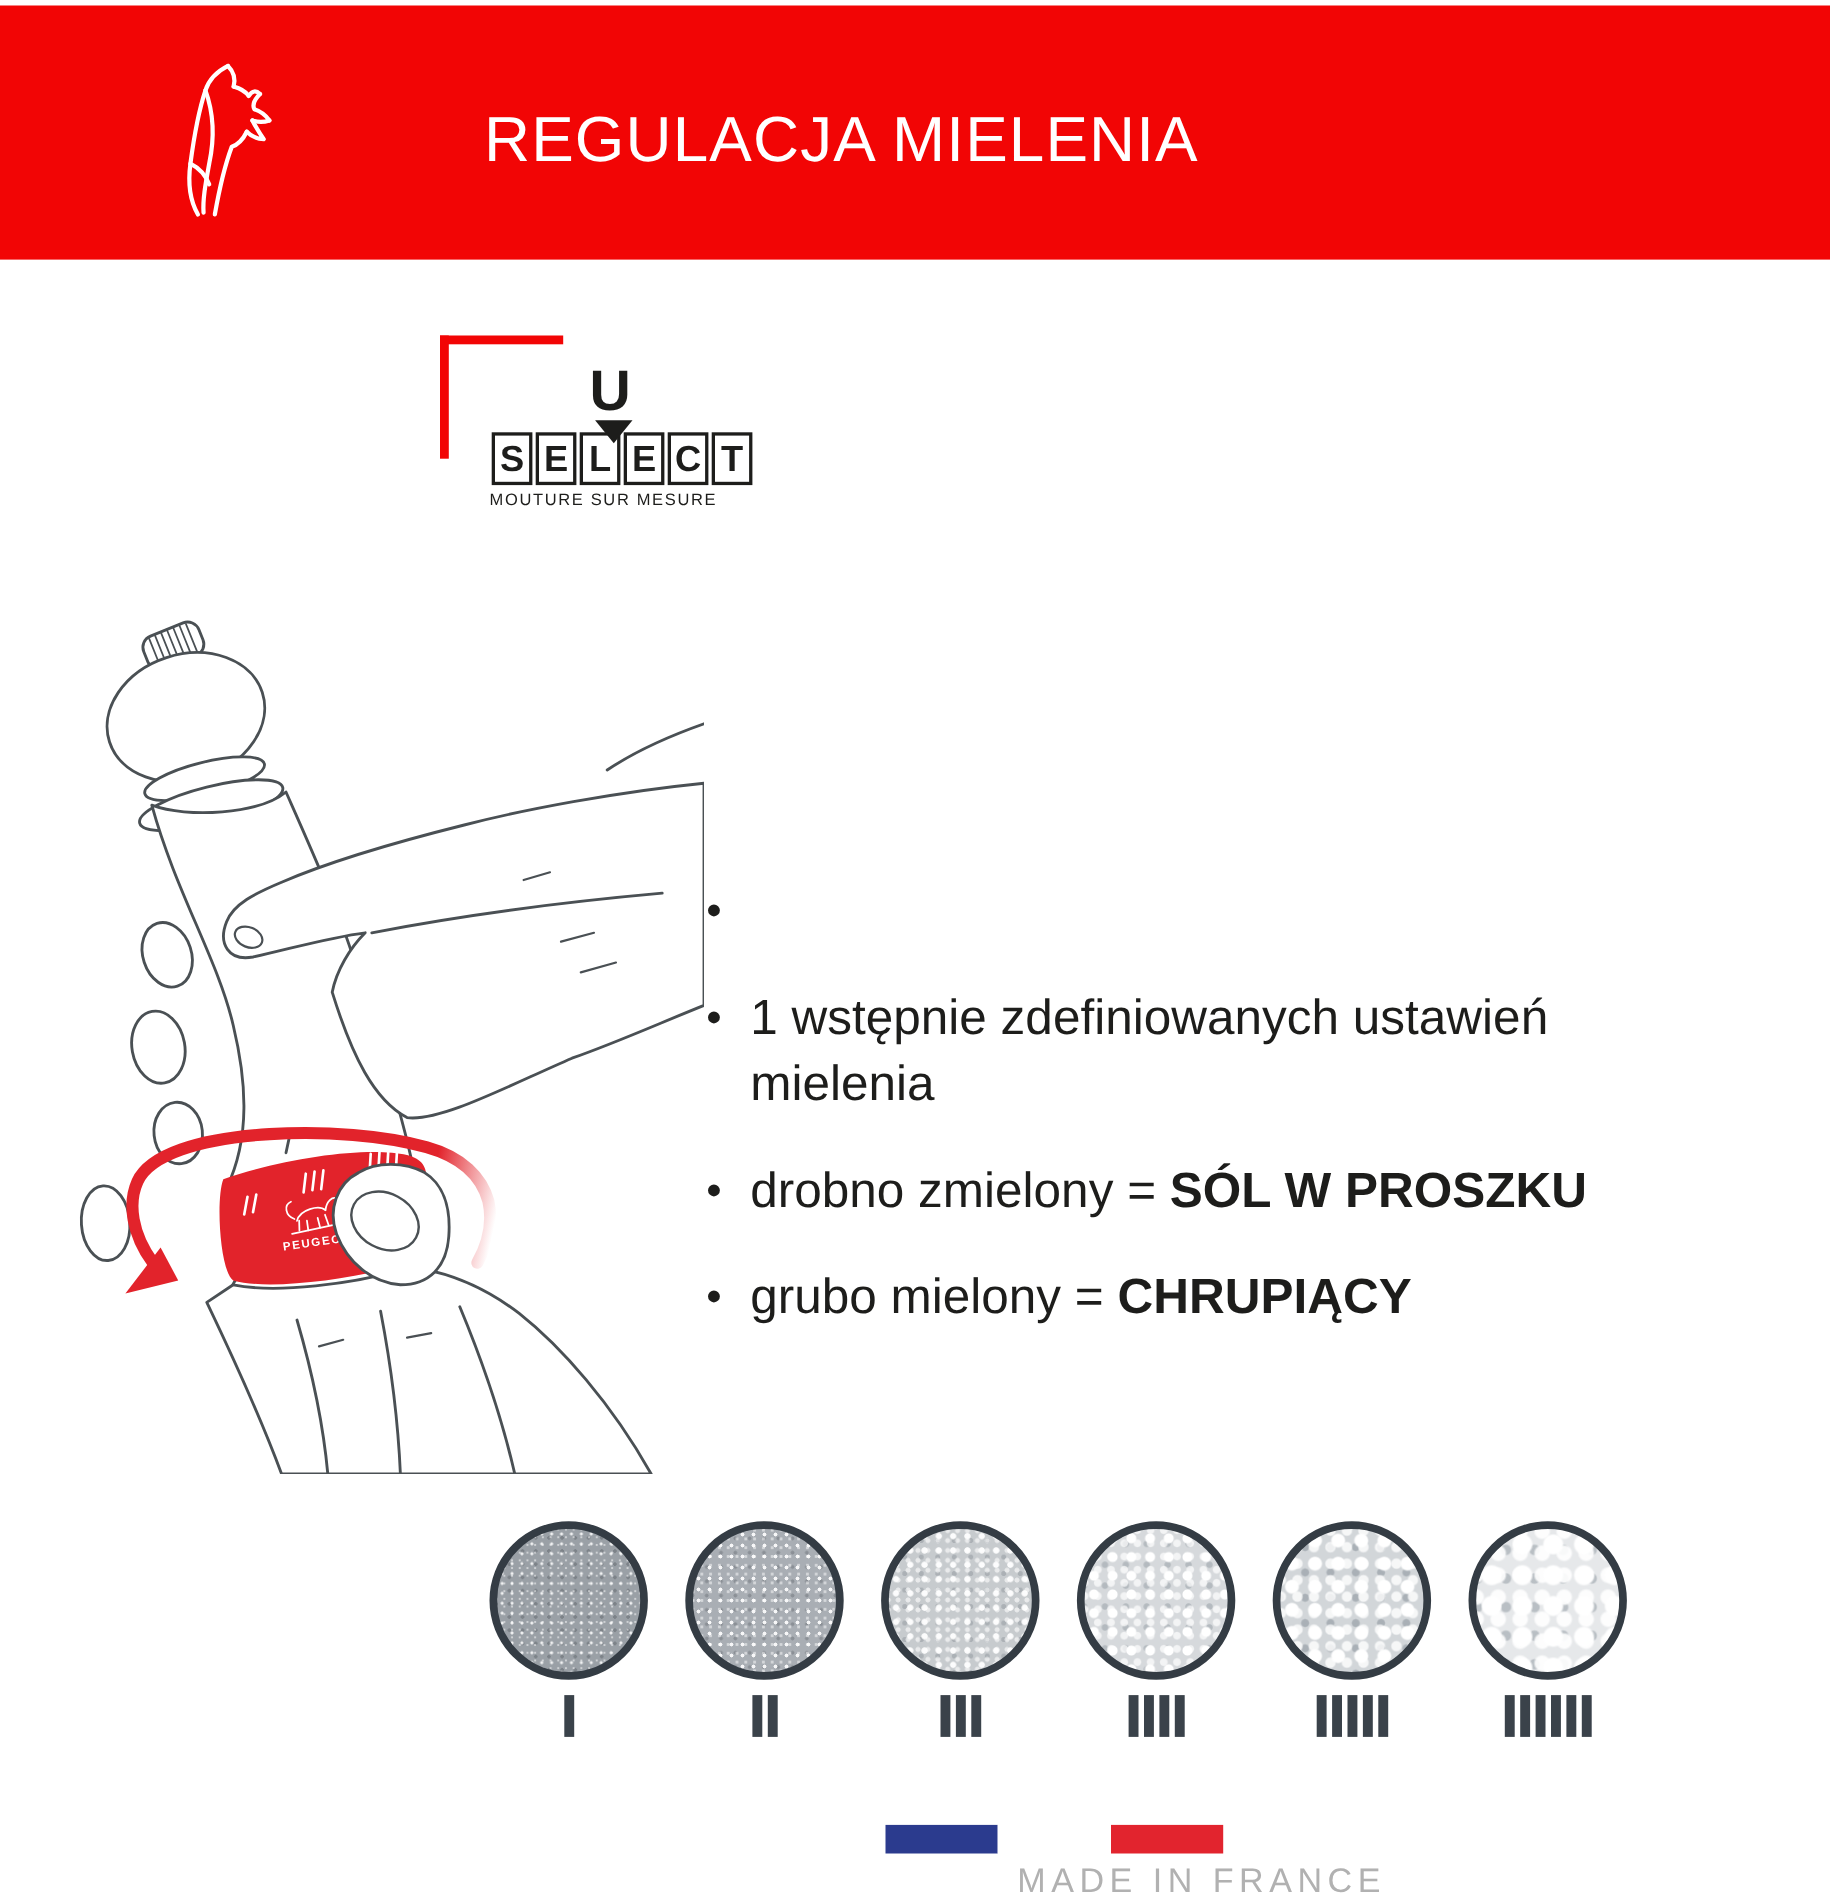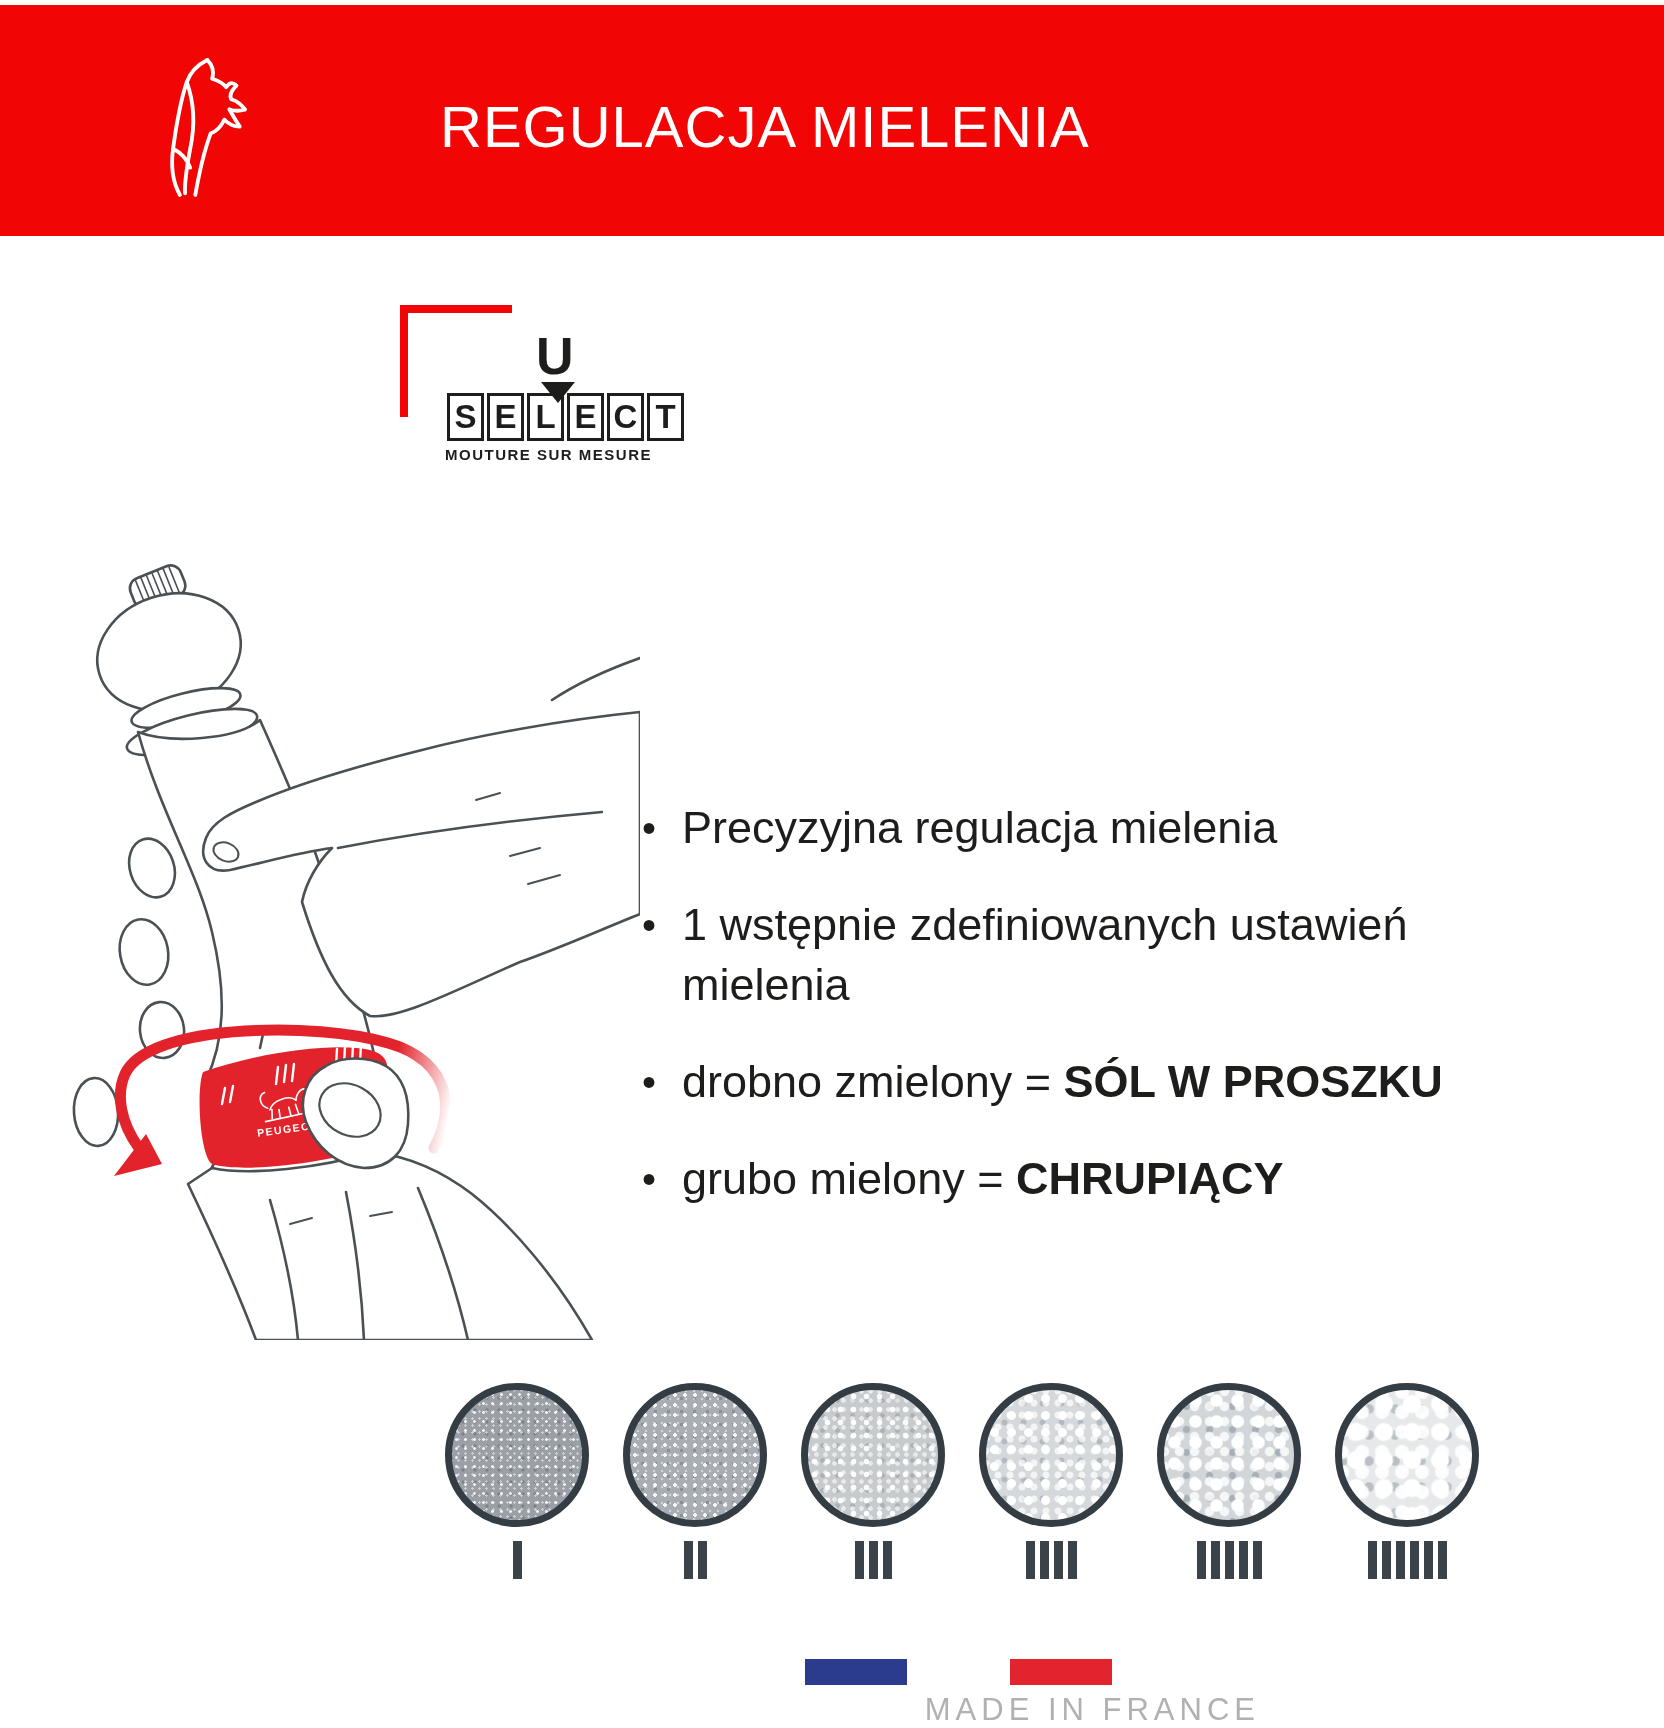--- a/index.html
+++ b/index.html
@@ -16,21 +16,21 @@
   .uselect{position:absolute;left:398px;top:300px;width:300px;height:170px;}
   .bracket{position:absolute;left:2px;top:5px;width:104px;height:104px;
            border-top:8px solid #f20505;border-left:8px solid #f20505;}
   .u-mark{position:absolute;left:138px;top:30px;font-size:52px;font-weight:bold;color:#1d1d1b;line-height:52px;}
   .u-arrow{position:absolute;left:143px;top:82px;width:0;height:0;z-index:3;
            border-left:17px solid transparent;border-right:17px solid transparent;
            border-top:21px solid #1d1d1b;}
   .boxes{position:absolute;left:49px;top:93px;display:flex;gap:3px;}
   .box{width:31px;height:42px;border:3px solid #1d1d1b;display:flex;align-items:center;
        justify-content:center;font-size:33px;font-weight:bold;color:#1d1d1b;background:#fff;}
-  .moulure{position:absolute;left:47px;top:146px;font-size:15px;font-weight:bold;
+  .moulure{position:absolute;left:47px;top:146px;font-size:15px;font-weight:normal;
            letter-spacing:1.5px;color:#1d1d1b;white-space:nowrap;}
 
   
   .mill{position:absolute;left:40px;top:500px;}
 
   
   .bullets{position:absolute;left:642px;top:798px;width:880px;color:#1d1d1b;
            font-size:45px;line-height:60px;}
   .bullet{display:flex;margin-bottom:37px;}
   .dot{width:40px;flex:none;font-size:40px;}
@@ -187,21 +187,20 @@
       <g>
         <path d="M99,648 C80,622 76,594 85,574 C96,550 140,535 205,531 C255,528 310,532 348,543 C380,552 398,570 404,592 C408,610 404,630 394,648" stroke="url(#arrowFade)" stroke-width="11" fill="none"></path>
         <polygon points="74,676 106,634 122,664" fill="#e2232b" stroke="none"></polygon>
       </g>
     </g>
   </svg>
 
   <div class="bullets">
     <div class="bullet">
       <span class="dot">•</span>
-      <span class="btext"><span>Precyzyjna regulacja mielenia</span><b></b></span>
     </div>
     <div class="bullet">
       <span class="dot">•</span>
       <span class="btext"><span>1 wstępnie zdefiniowanych ustawień mielenia</span><b></b></span>
     </div>
     <div class="bullet">
       <span class="dot">•</span>
       <span class="btext"><span>drobno zmielony = </span><b>SÓL W PROSZKU</b></span>
     </div>
     <div class="bullet">

